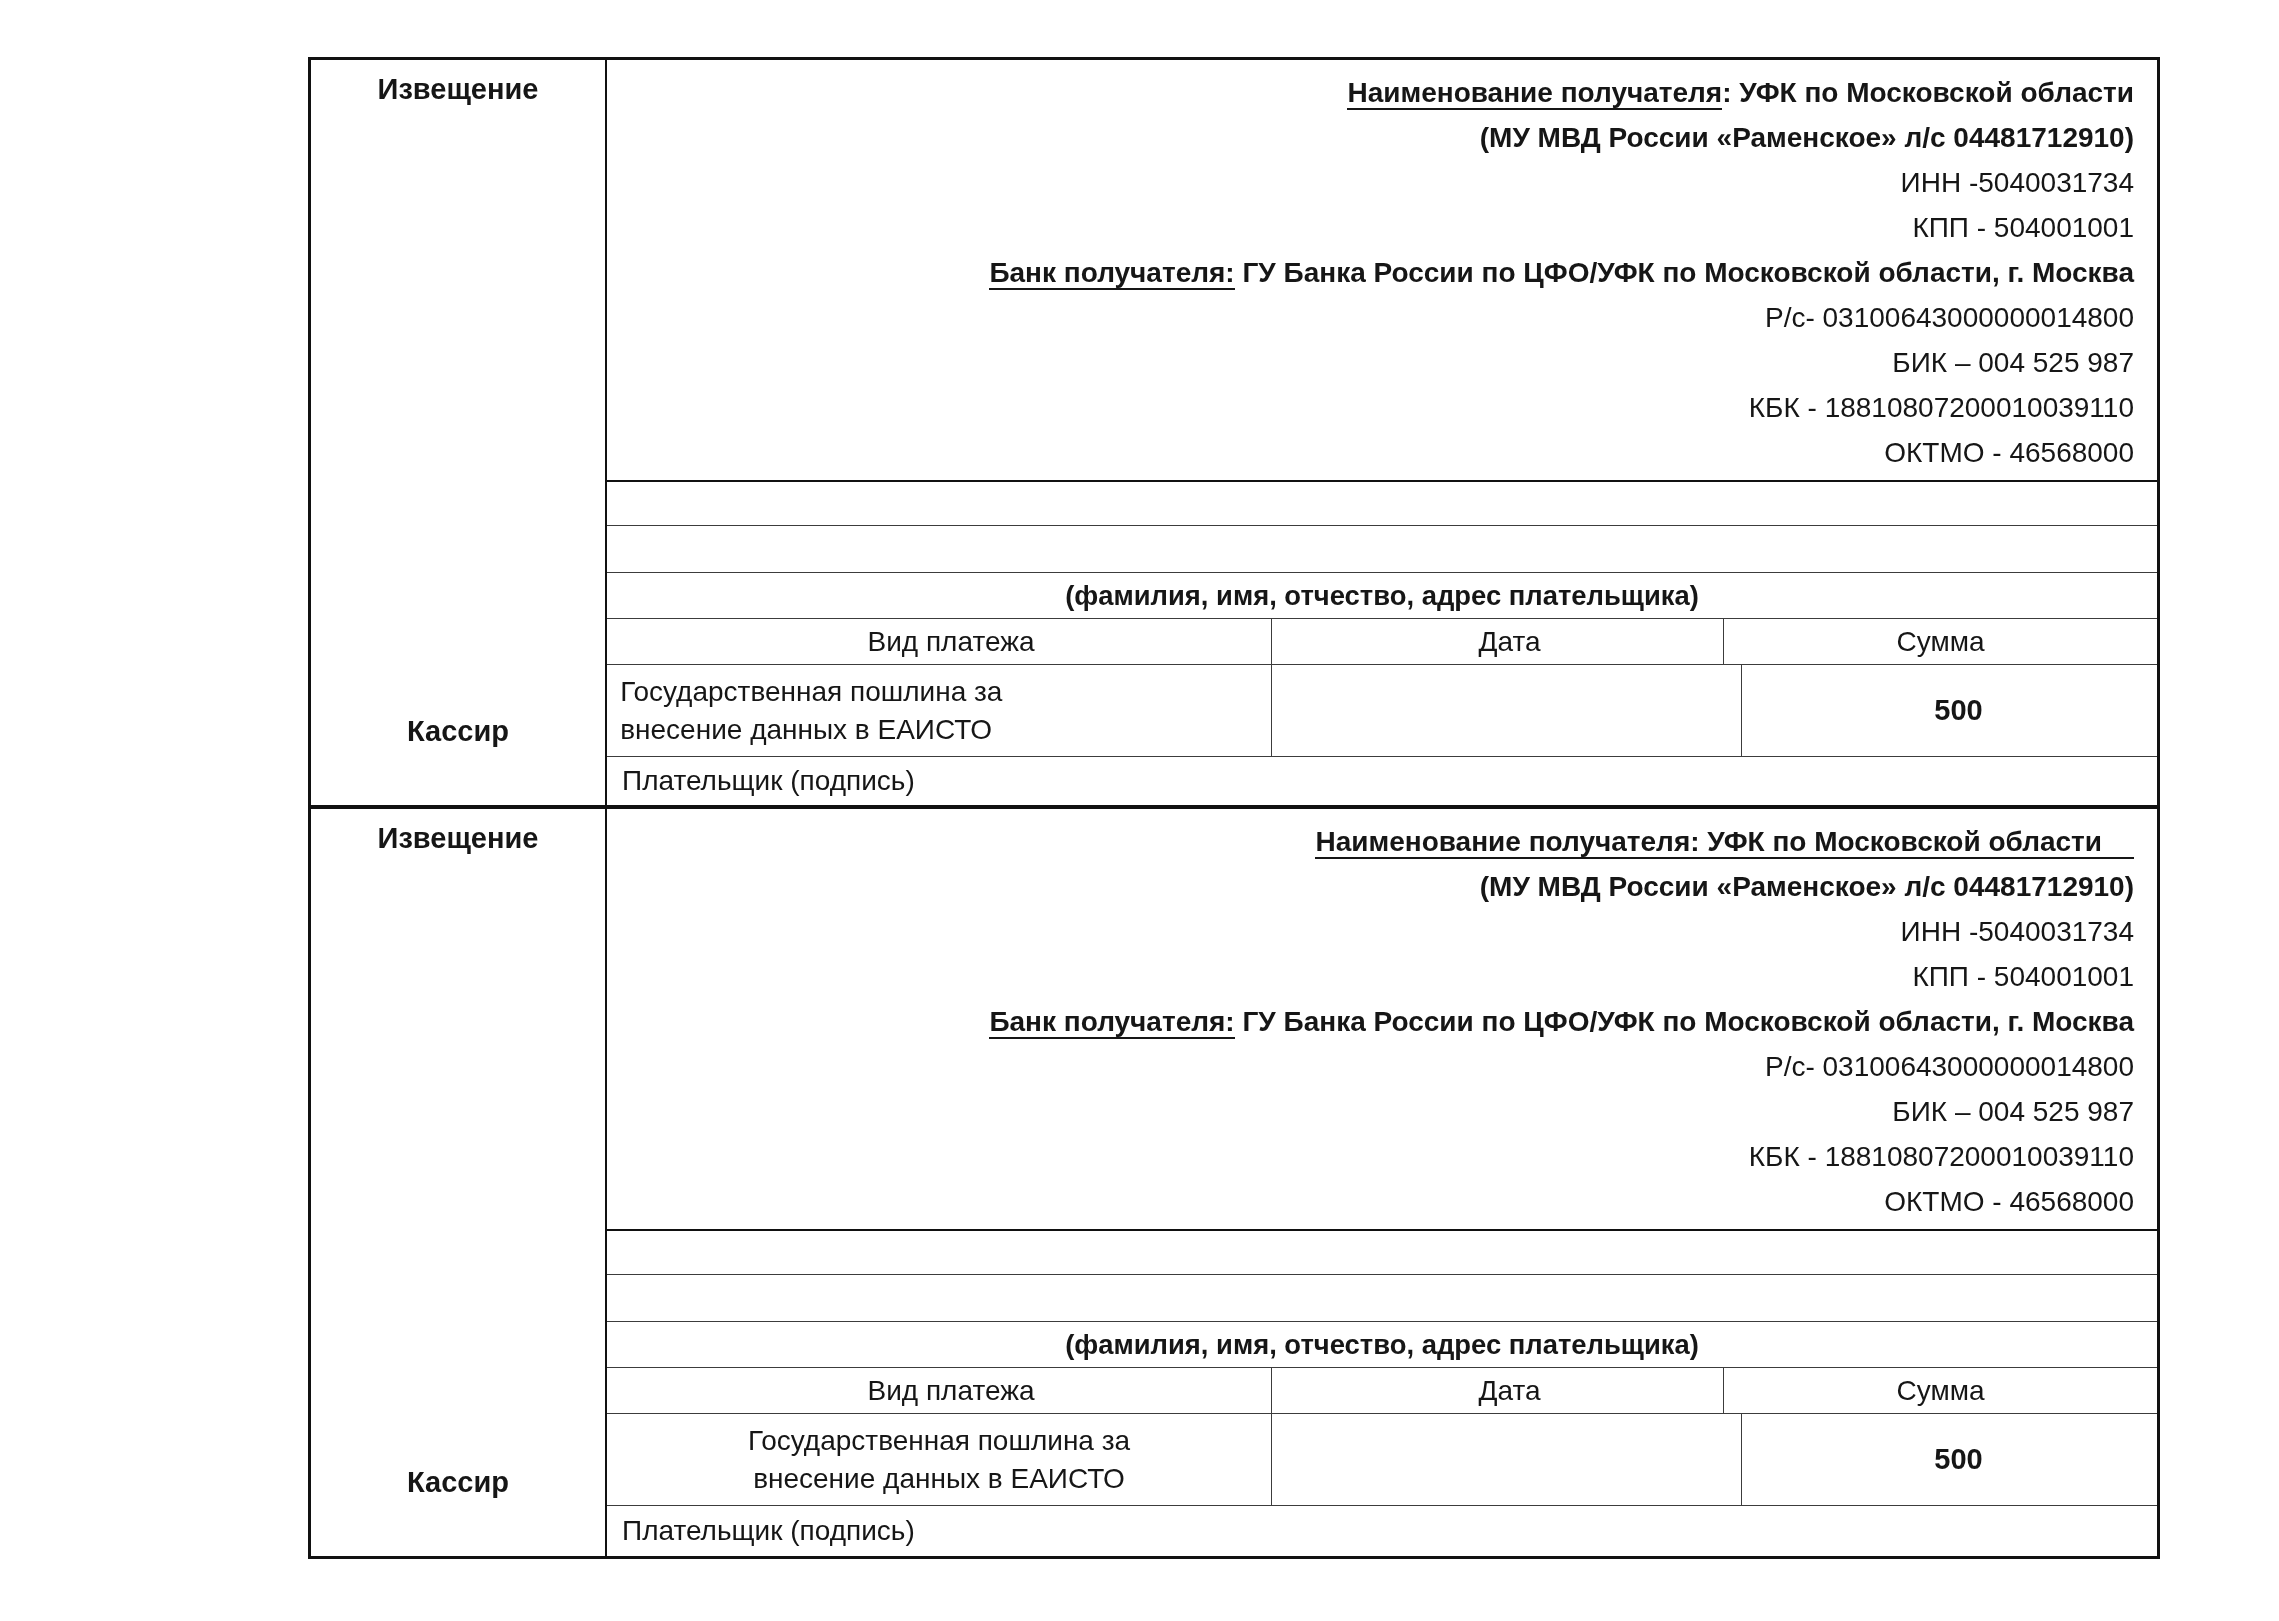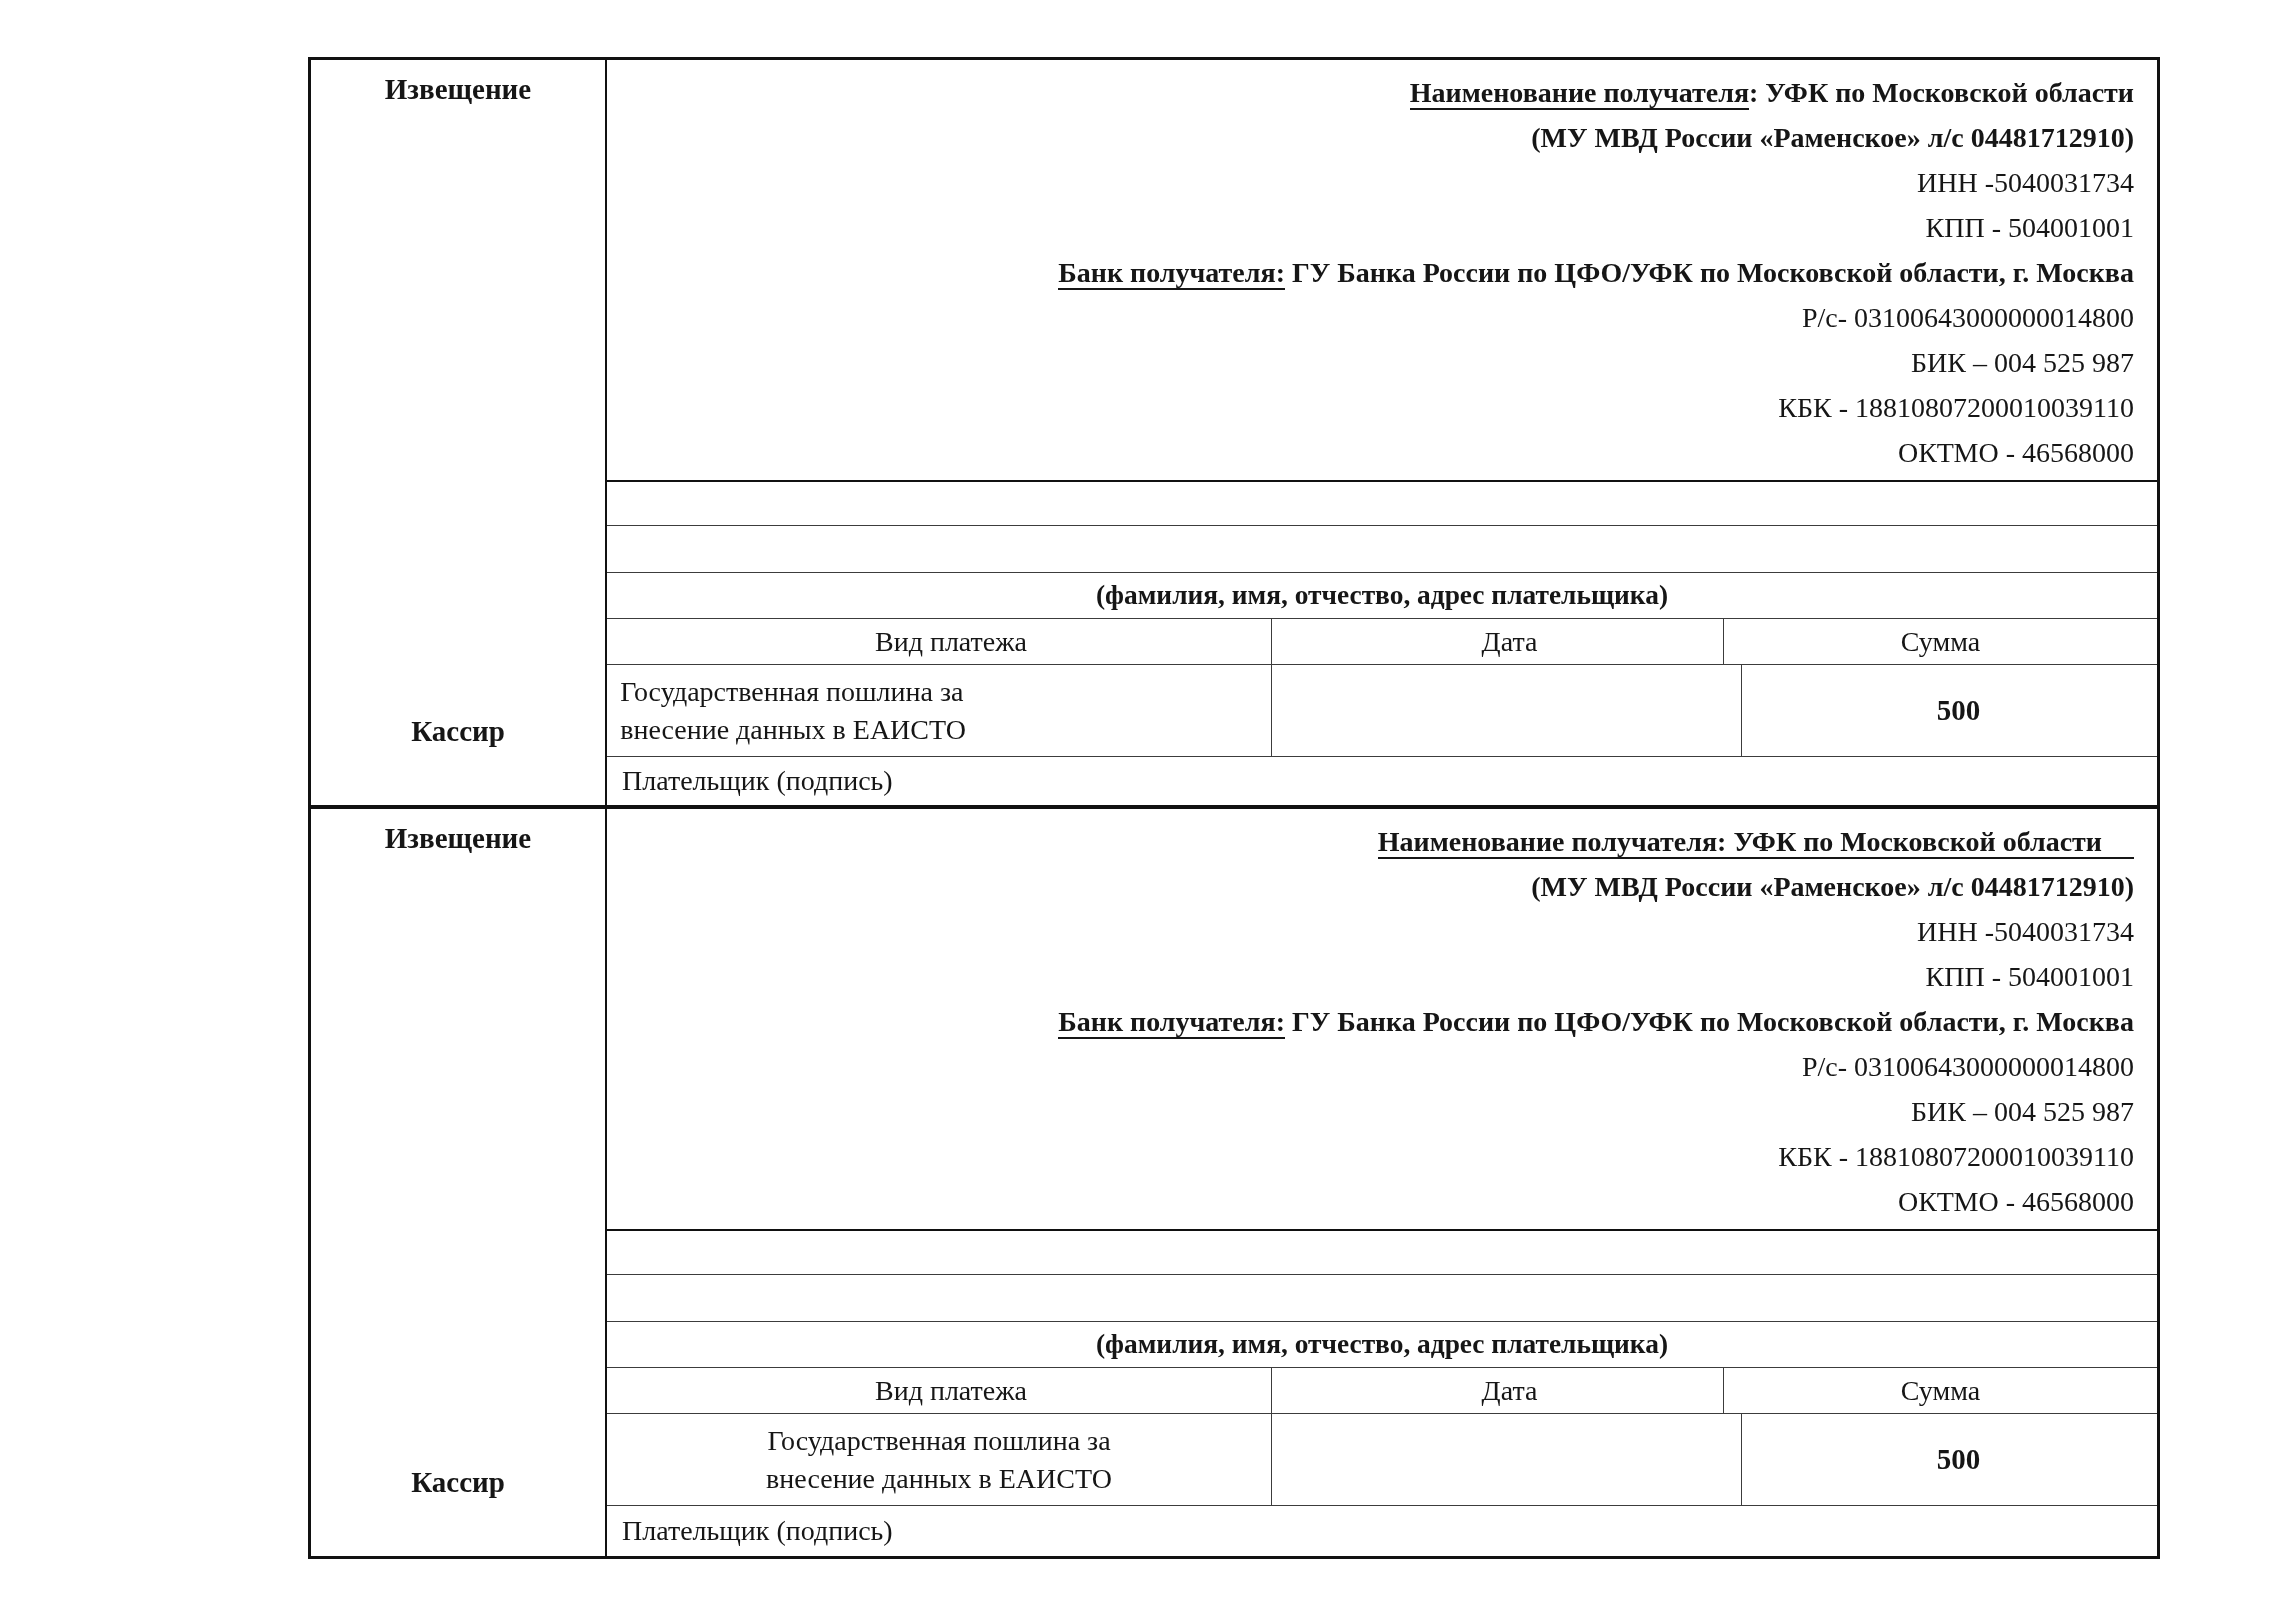--- a/index.html
+++ b/index.html
@@ -1,20 +1,20 @@
 <!DOCTYPE html>
 <html style="font-size:15px"><head>
 <meta charset="utf-8">
 <style>
   html,body{margin:0;padding:0;background:#ffffff;}
   .canvas{
     position:relative;
     width:2280px;height:1621px;
     background:#ffffff;
-    font-family:Liberation Serif, serif;
+    font-family:Liberation Sans, sans-serif;
     color:#161616;
   }
   .form{
     position:absolute;left:308px;top:57px;
     width:1852px;height:1502px;
     box-sizing:border-box;
     border:3.8px solid #111;
     display:flex;flex-direction:column;
     background:#fff;
   }

